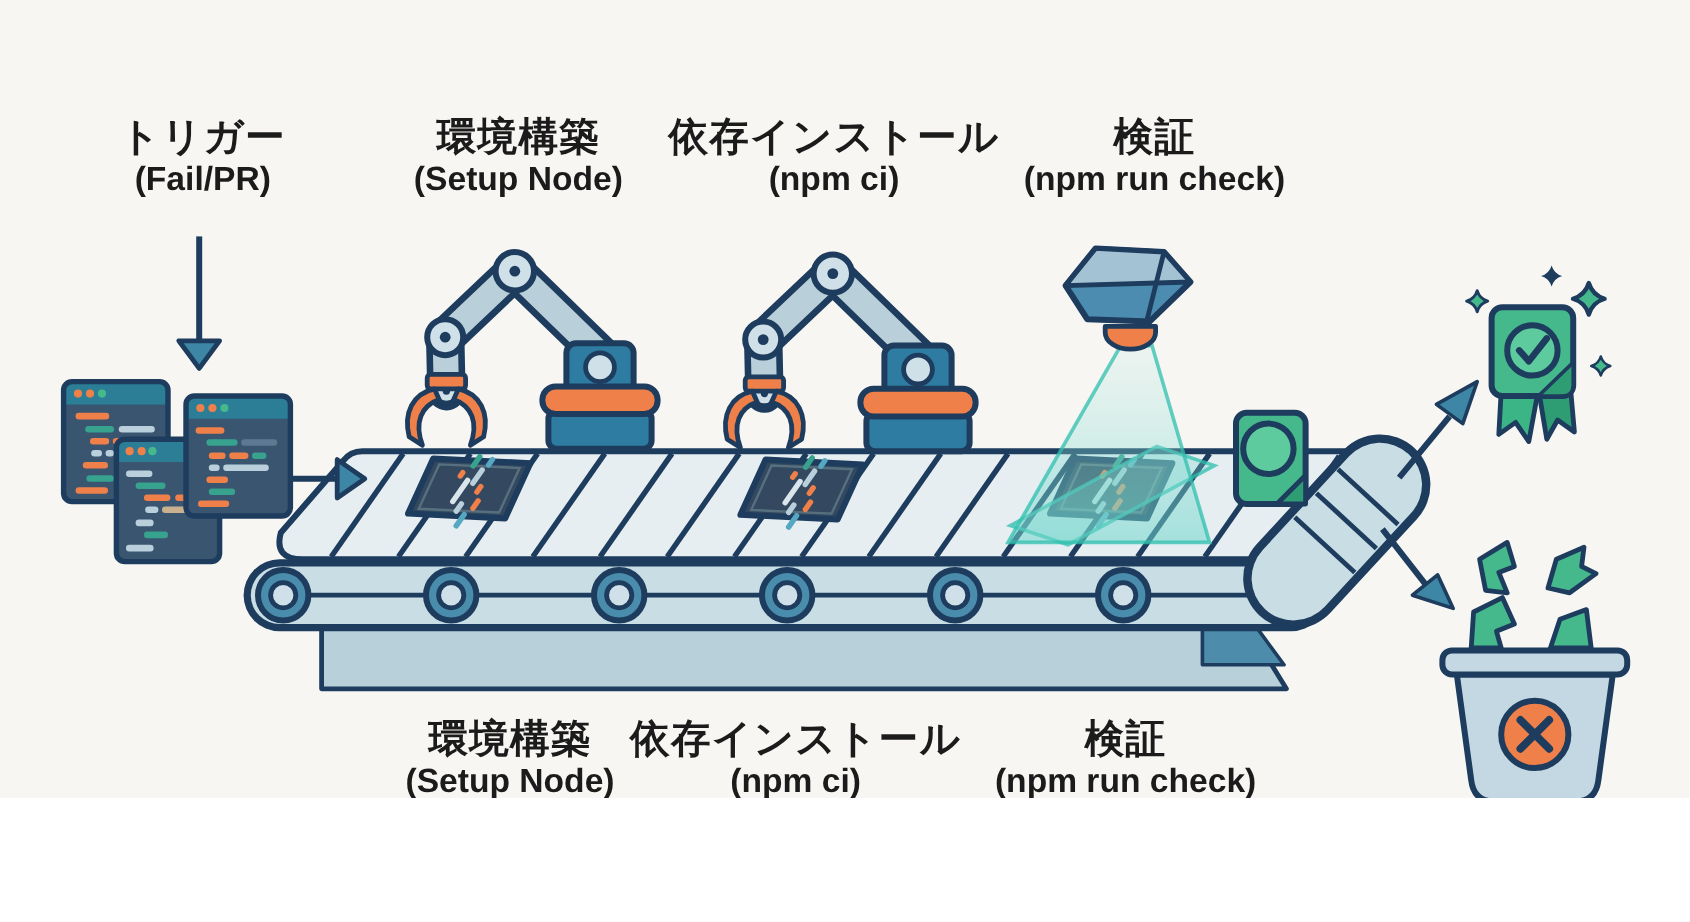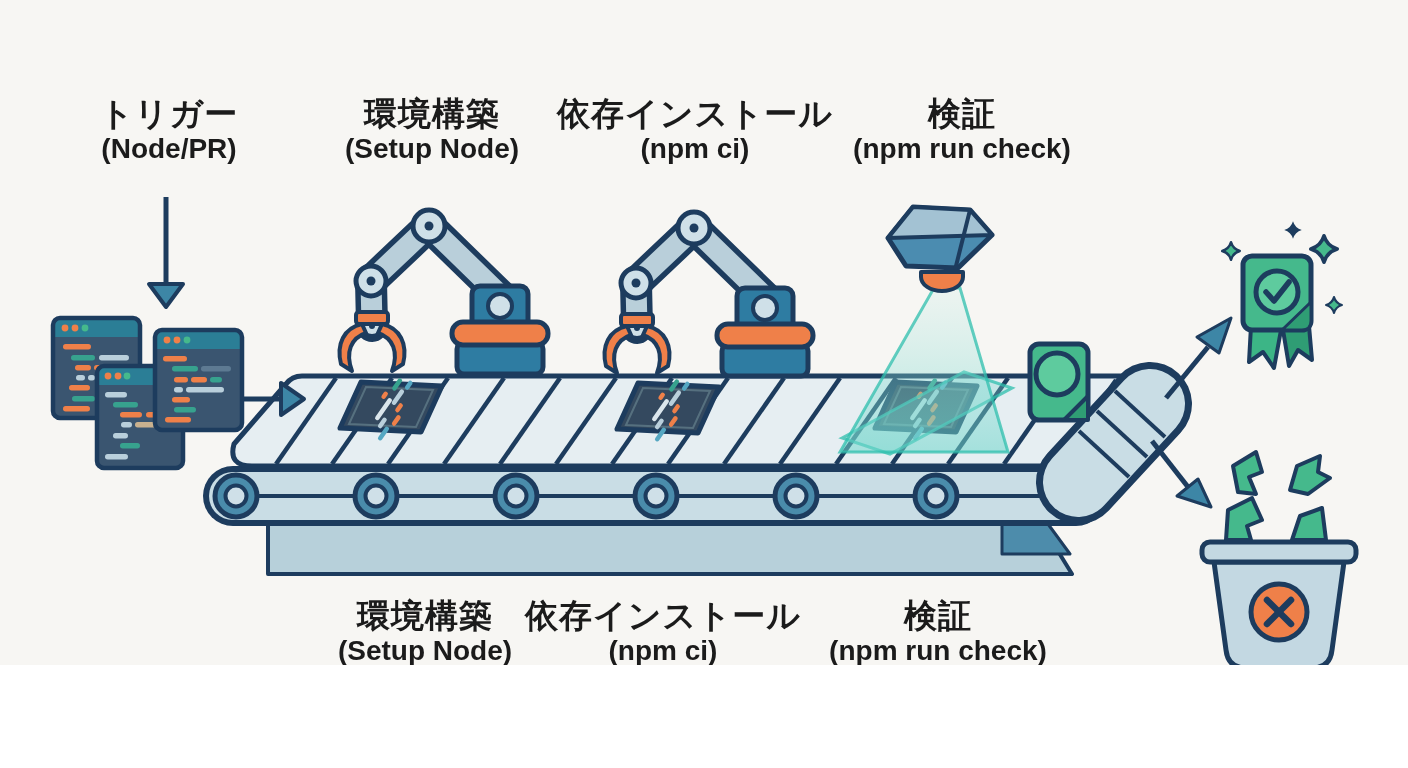--- a/index.html
+++ b/index.html
@@ -287,21 +287,21 @@
       <circle cx="1279" cy="612" r="28" class="f-orange ol sw5"></circle>
       <g class="s-navy cap sw6">
         <line x1="1267" y1="600" x2="1291" y2="624"></line>
         <line x1="1291" y1="600" x2="1267" y2="624"></line>
       </g>
     </g>
   </svg>
 
   <div class="stage-label" style="left:169px;top:96px">
     <div class="jp">トリガー</div>
-    <div class="en">(Node/PR)</div>
+    <div class="en">(Fail/PR)</div>
   </div>
   <div class="stage-label" style="left:432px;top:96px">
     <div class="jp">環境構築</div>
     <div class="en">(Setup Node)</div>
   </div>
   <div class="stage-label" style="left:695px;top:96px">
     <div class="jp">依存インストール</div>
     <div class="en">(npm ci)</div>
   </div>
   <div class="stage-label" style="left:962px;top:96px">

